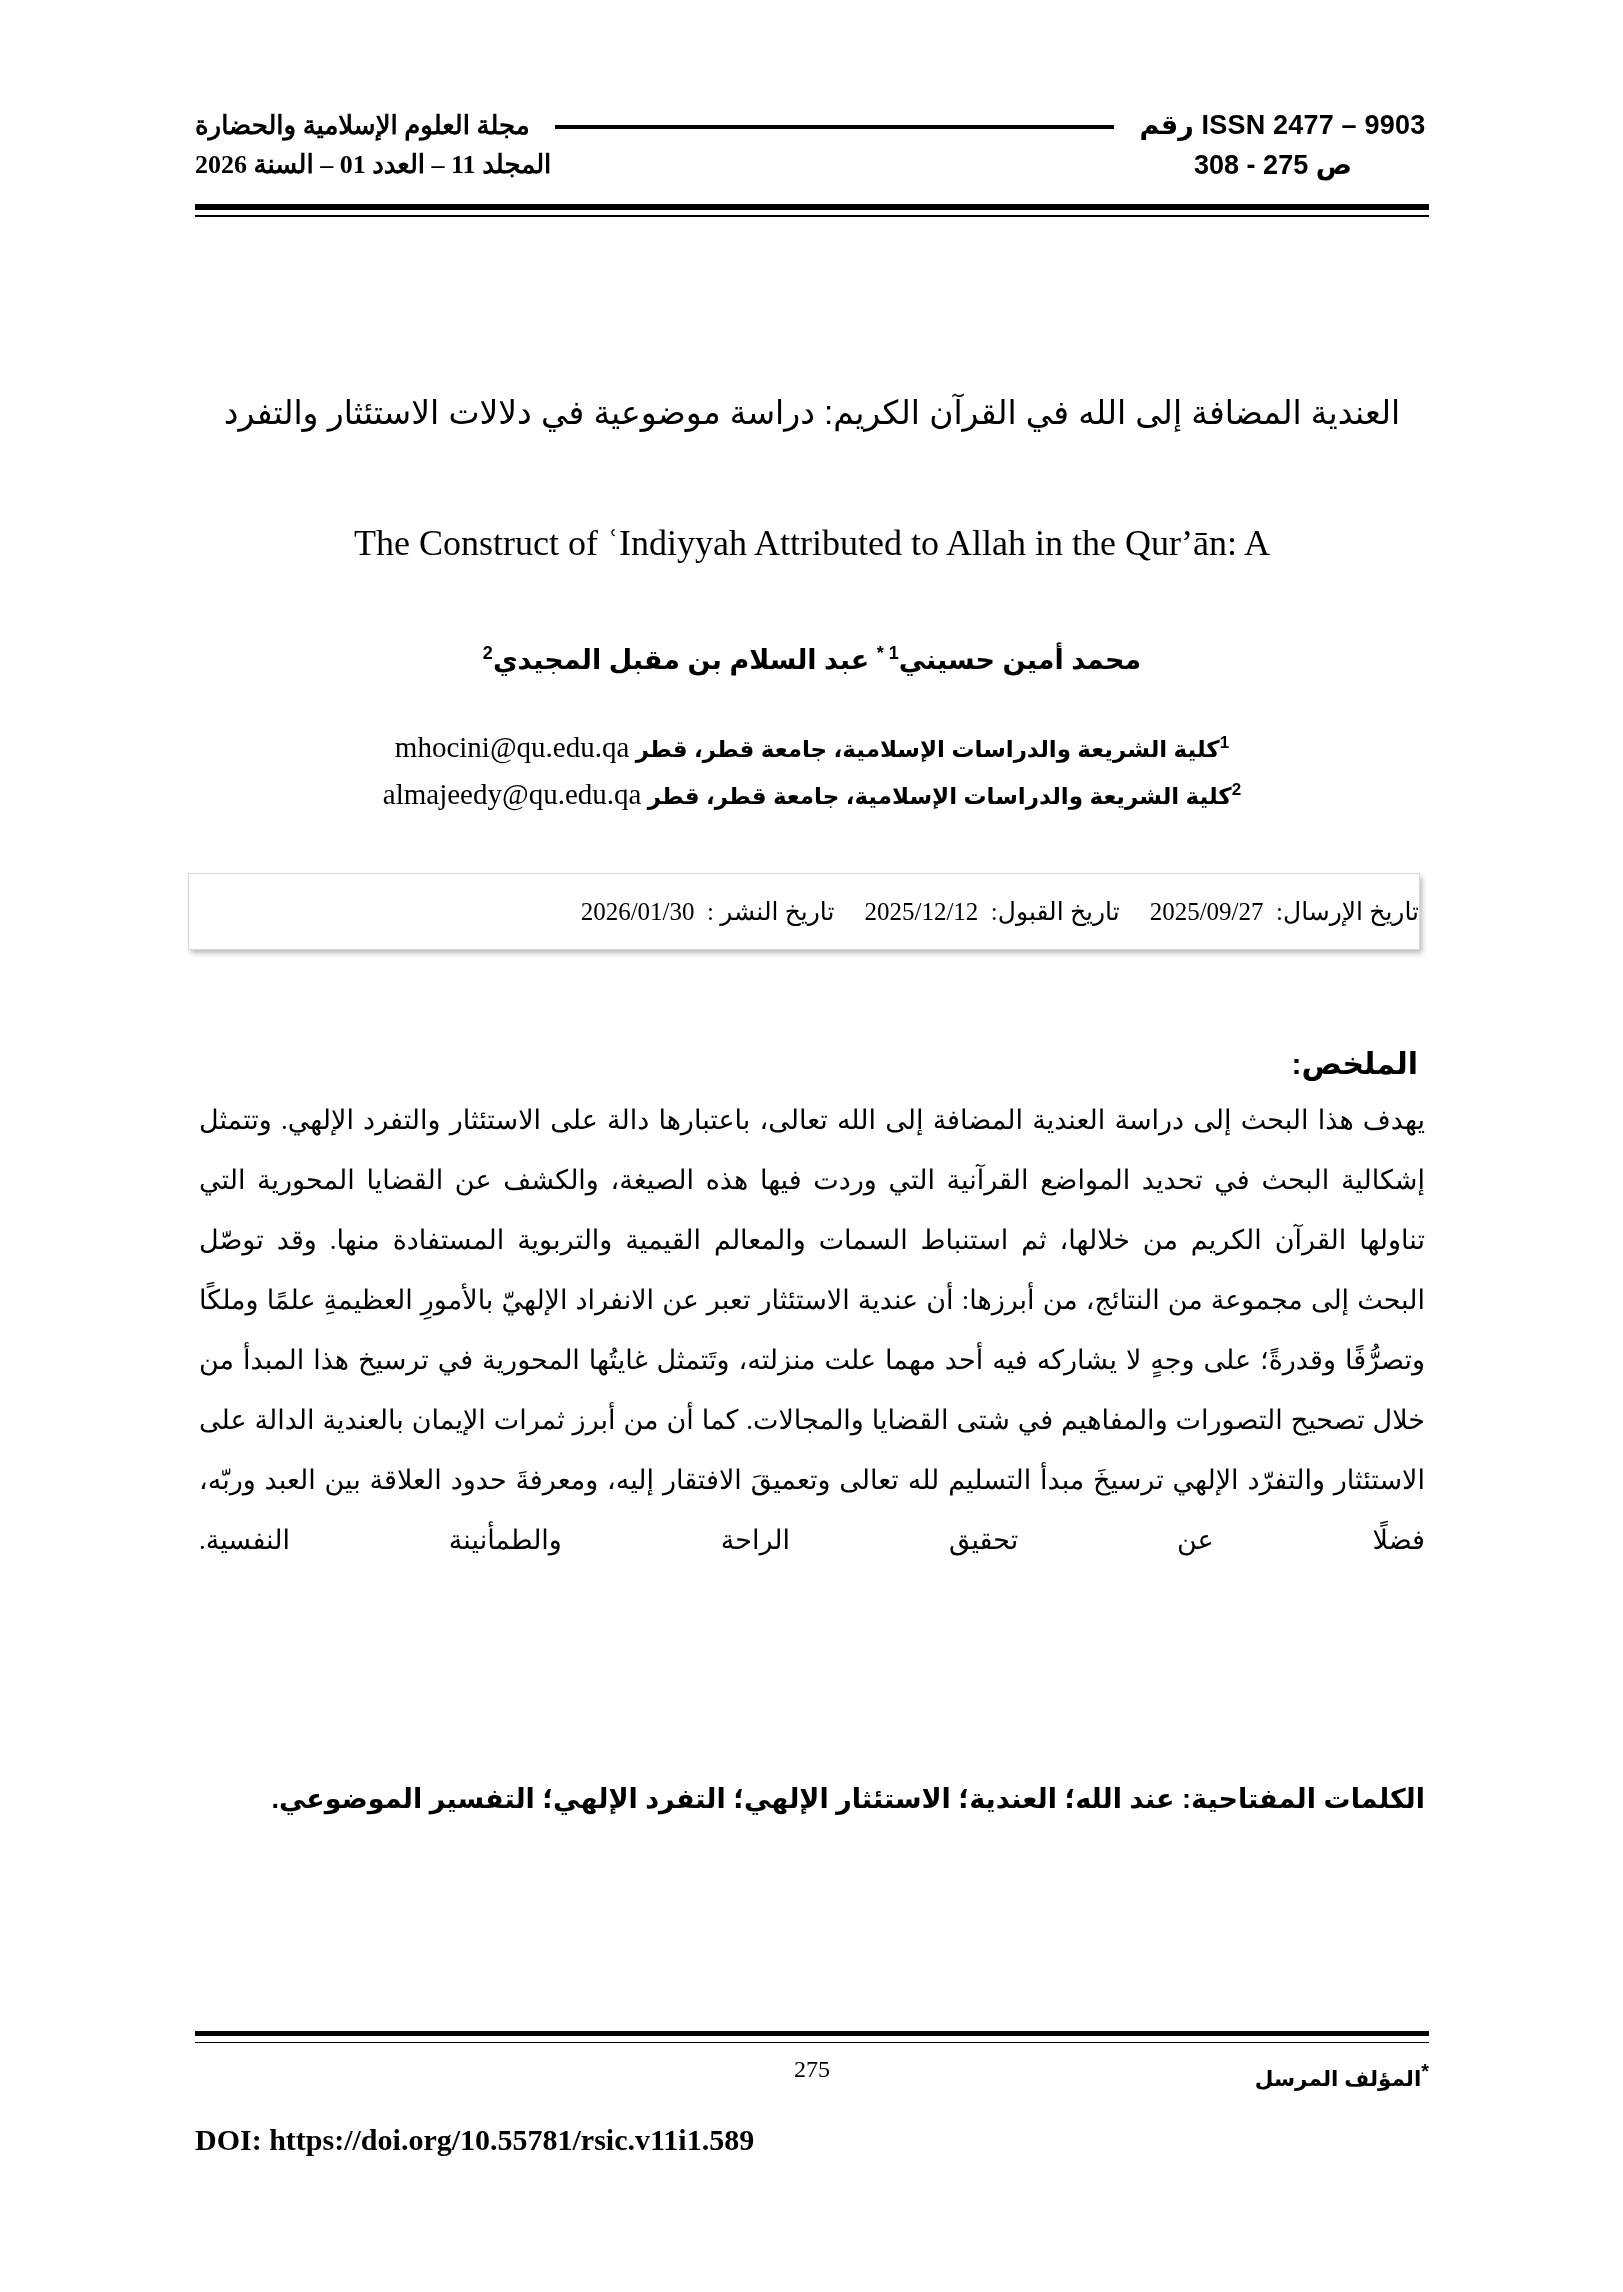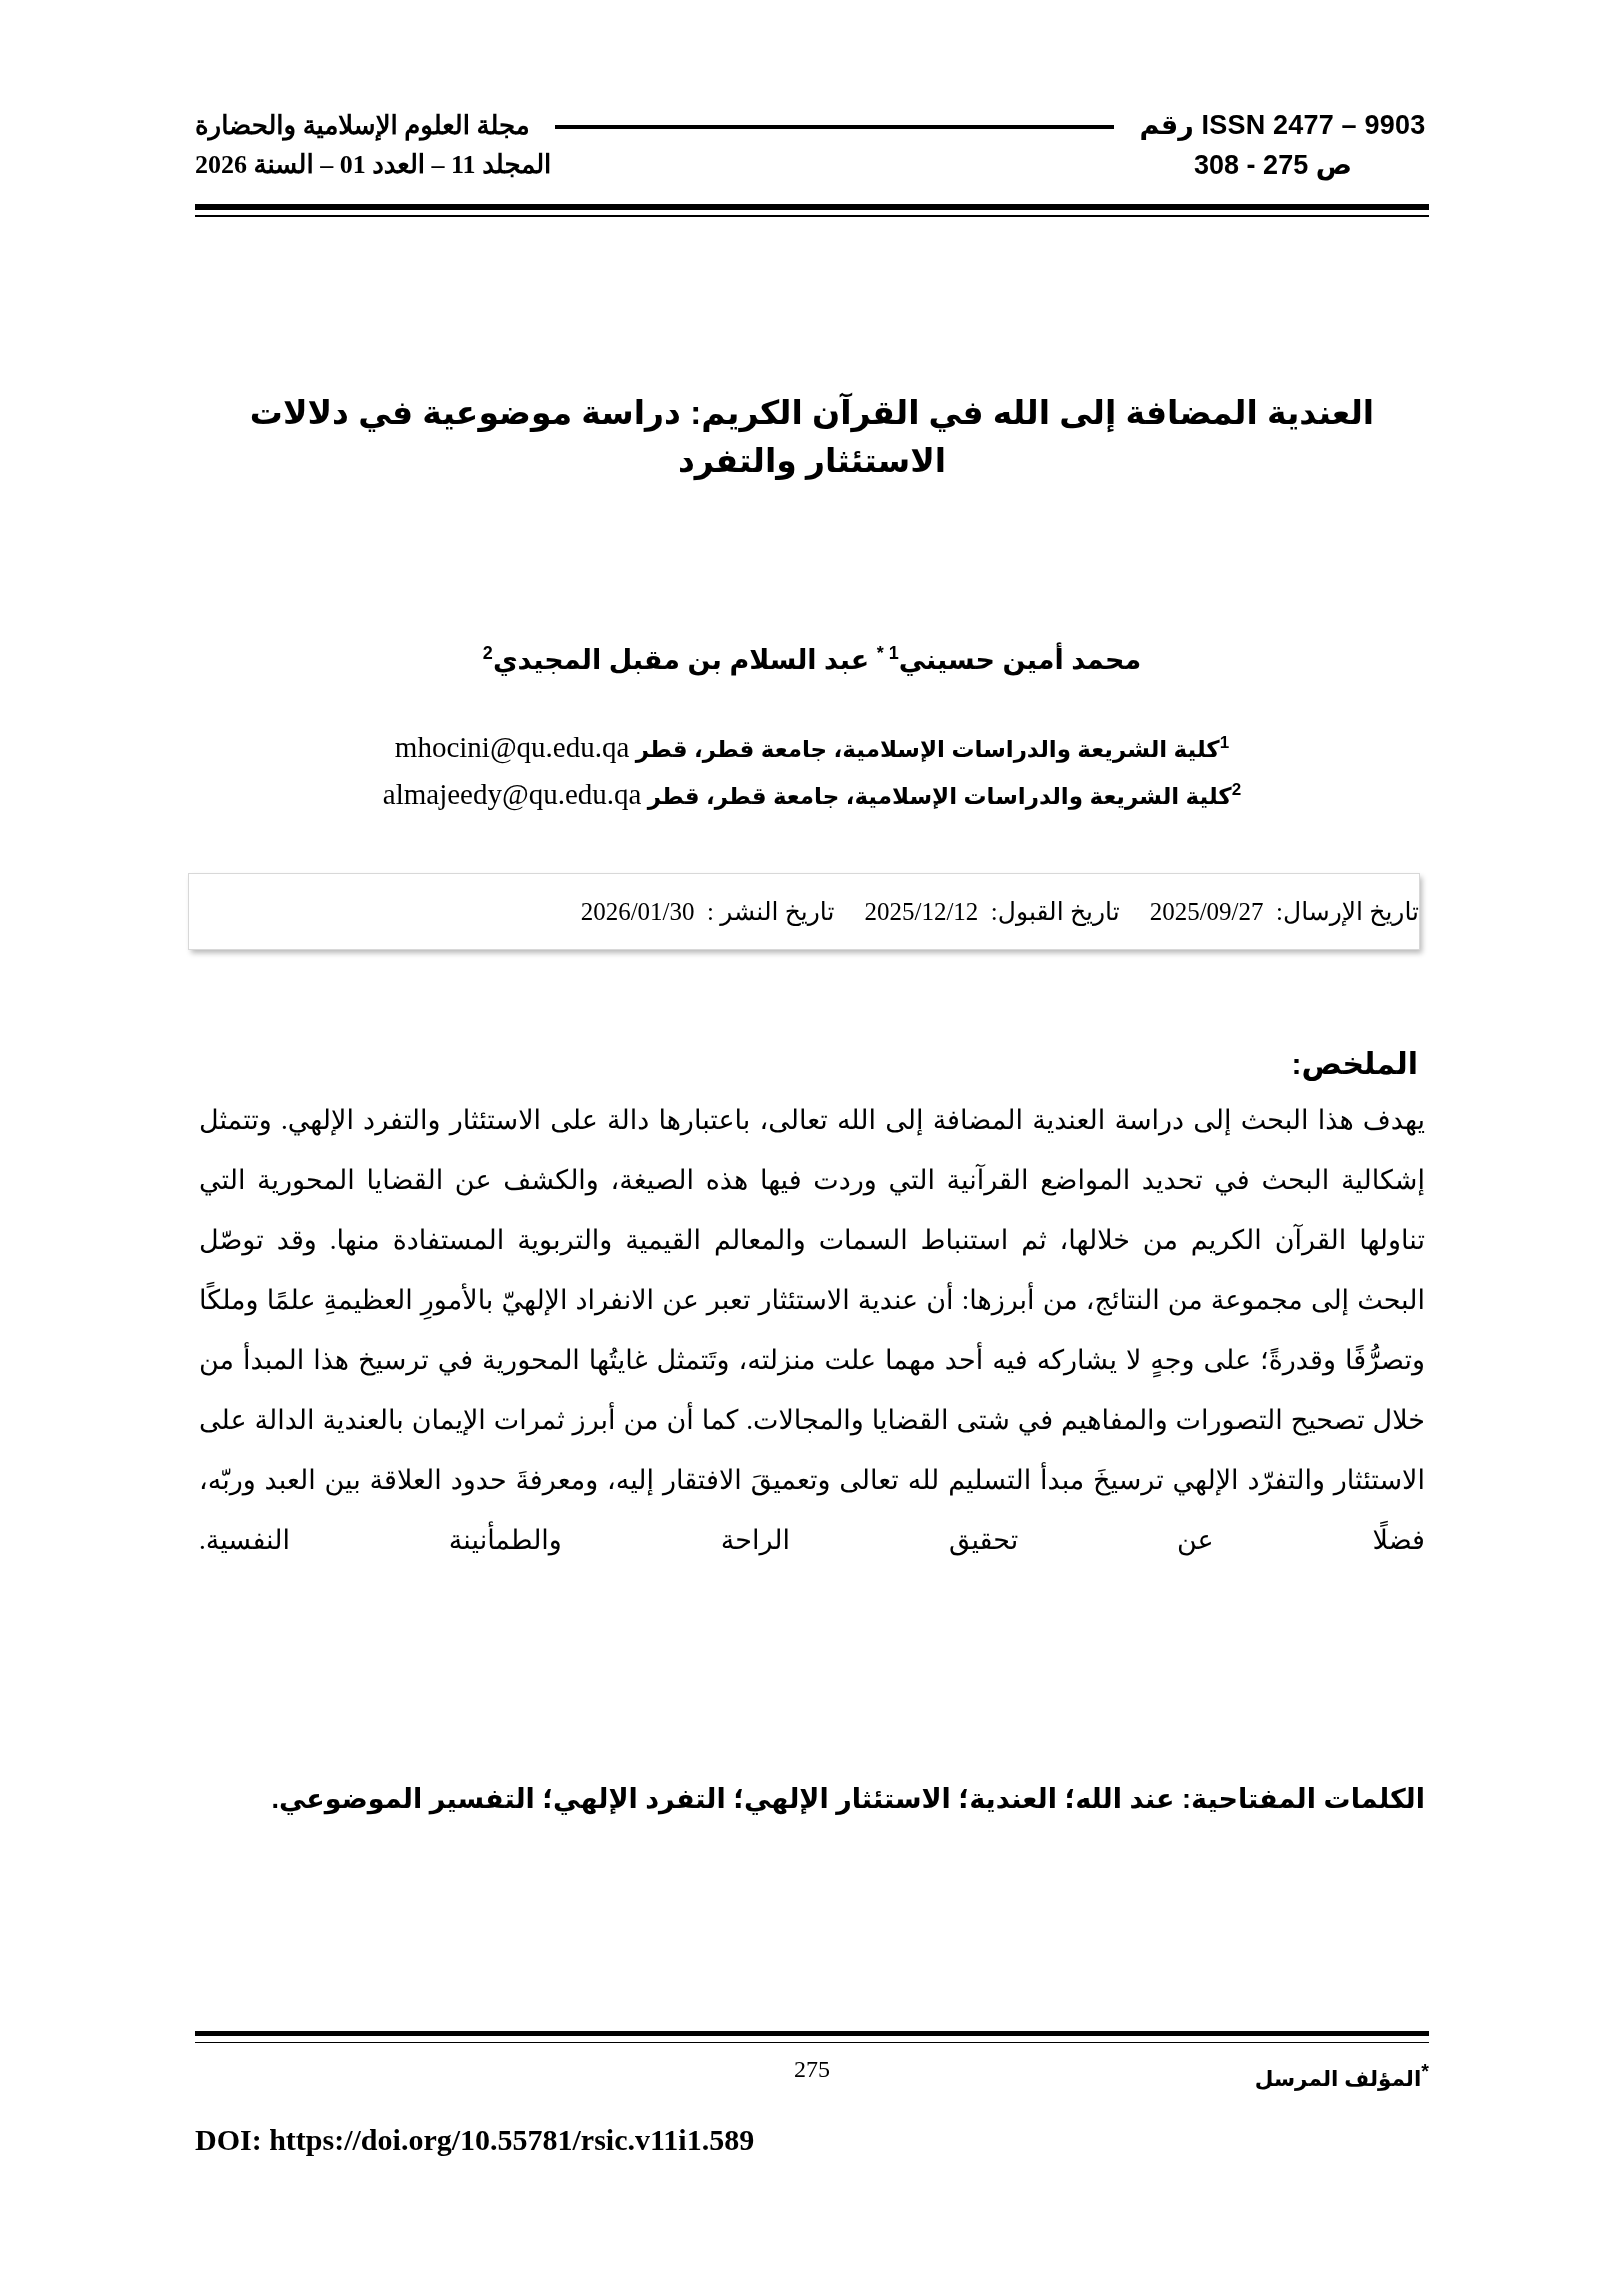--- a/index.html
+++ b/index.html
@@ -88,21 +88,21 @@
   }
 
   
   .title-ar {
     position: absolute;
     top: 367px;
     left: 206px;
     right: 206px;
     text-align: center;
     font-family: "Liberation Sans", "DejaVu Sans", sans-serif;
-    font-weight: bold;
+    font-weight: normal;
     font-size: 33px;
     line-height: 1.45;
     direction: rtl;
   }
   .title-en {
     position: absolute;
     top: 518px;
     left: 224px;
     right: 224px;
     text-align: center;
@@ -290,20 +290,21 @@
       <div style="flex:1 1 auto;"></div>
       <div class="mh-right volume">المجلد 11  –  العدد 01  –  السنة 2026</div>
     </div>
   </div>
   <div class="header-rule-thick"></div>
   <div class="header-rule-thin"></div>
 
   <h1 class="title-ar">العندية المضافة إلى الله في القرآن الكريم: دراسة موضوعية في دلالات الاستئثار والتفرد</h1>
 
   <div class="title-en">
+    <div>The Construct of ʿIndiyyah Attributed to Allah in the Qurʼān: A</div>
   </div>
 
   <div class="authors">
     <span>محمد أمين حسيني</span><sup>1 *</sup>
     <span>عبد السلام بن مقبل المجيدي</span><sup>2</sup>
   </div>
 
   <div class="affil-block">
     <div class="affil-line">
       <sup>1</sup><span>كلية الشريعة والدراسات الإسلامية، جامعة قطر، قطر</span>

